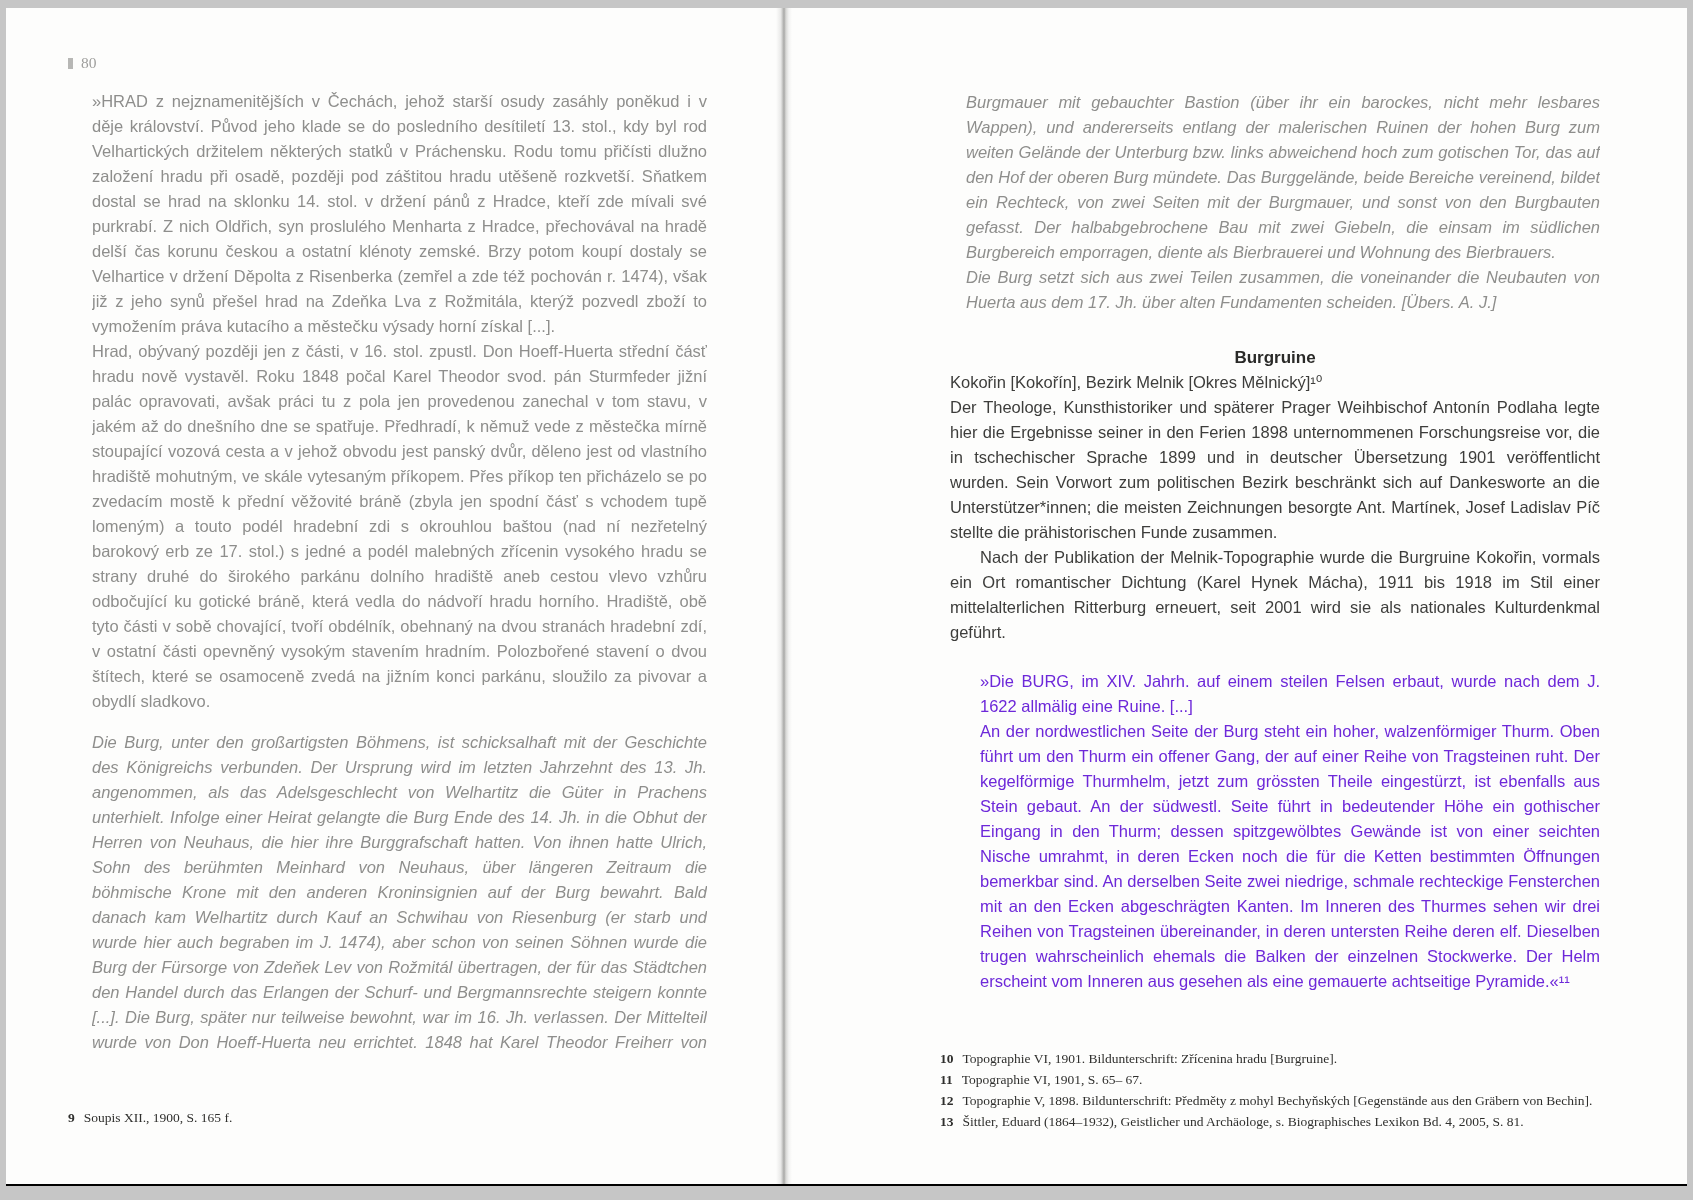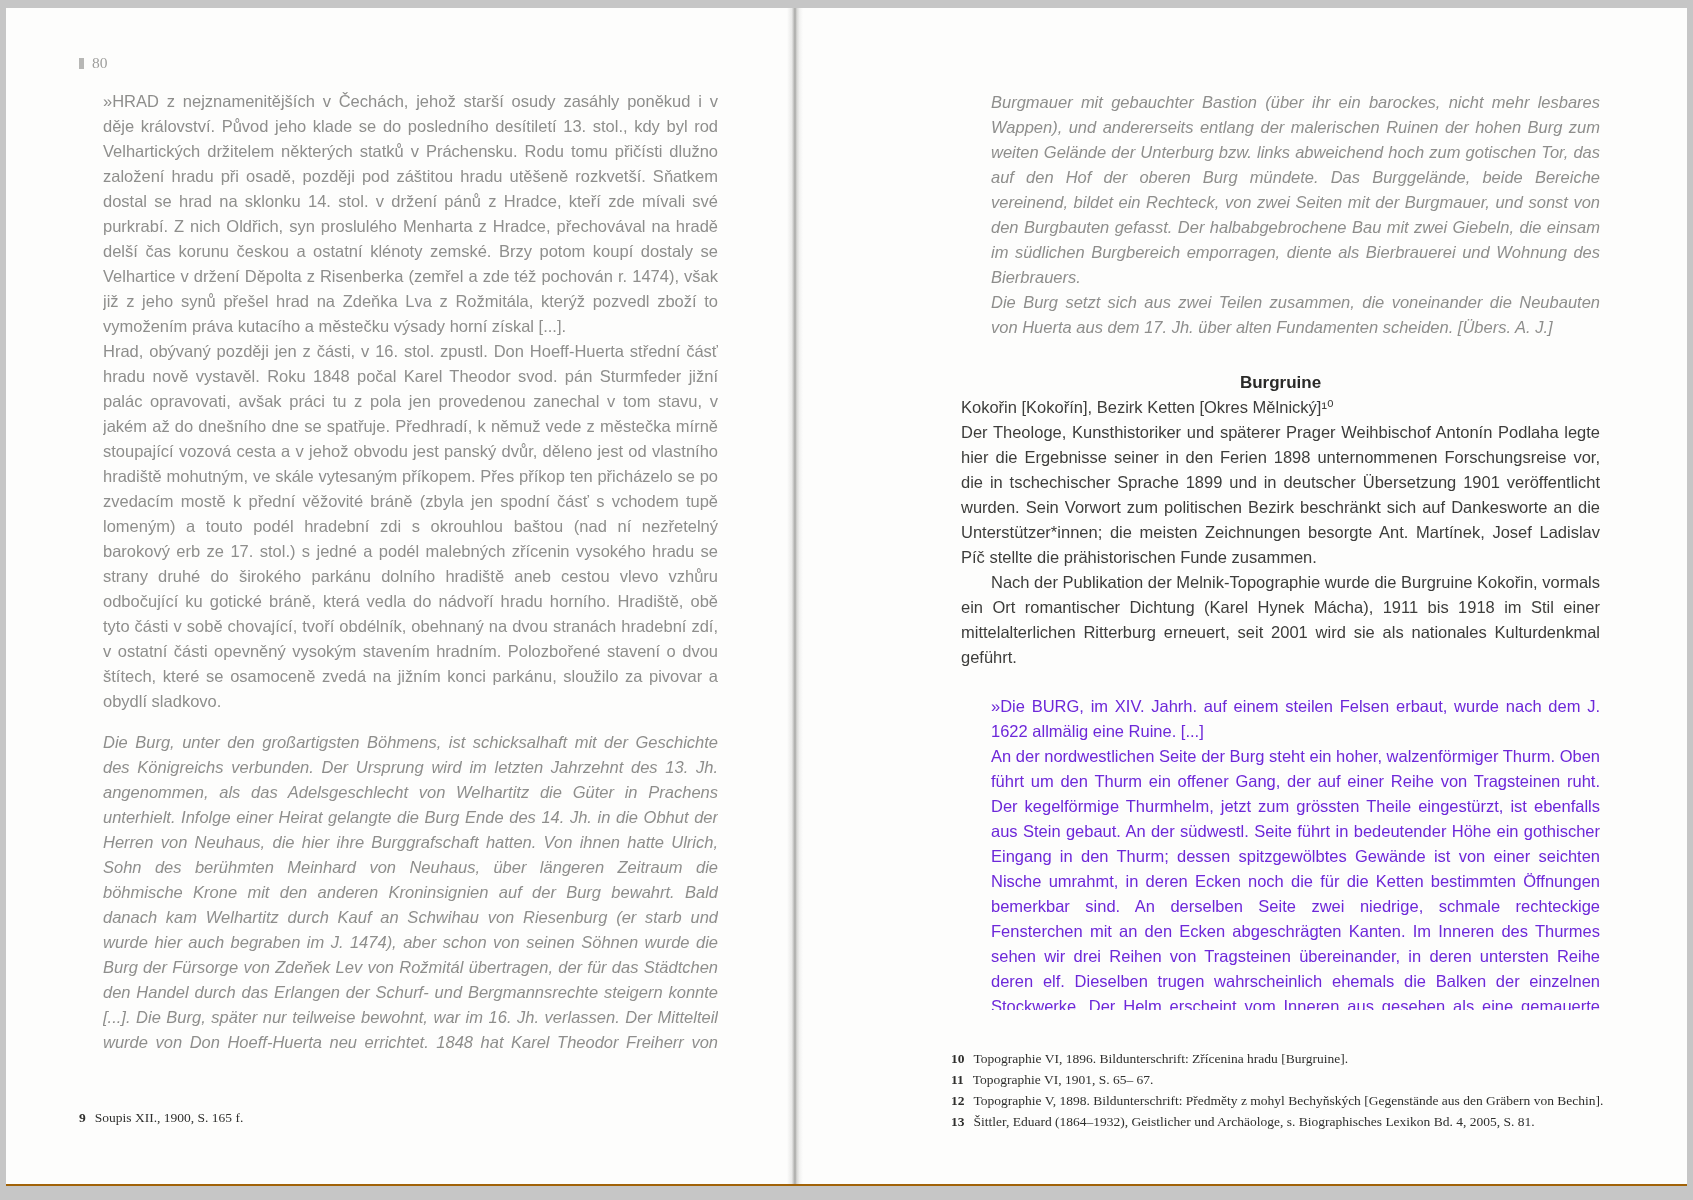--- a/index.html
+++ b/index.html
@@ -4,23 +4,22 @@
 <style>
   html,body{margin:0;padding:0;}
   body{
     width:1693px;height:1200px;position:relative;overflow:hidden;
     background:#c6c6c6;
     font-family:"Liberation Sans","DejaVu Sans",sans-serif;
   }
   .spread{
     position:absolute;left:6px;top:8px;right:6px;bottom:14px;
     background:#fdfdfc;display:flex;
-    border-bottom:2px solid #a16207;
+    border-bottom:2px solid #000000;
     box-sizing:border-box;
-    padding-left:11px;
   }
   .page{position:relative;box-sizing:border-box;}
   .page-left{width:770px;padding:46px 69px 0 86px;}
   .page-right{flex:1;padding:46px 87px 0 158px;}
   .gutter{
     width:16px;align-self:stretch;
     background:linear-gradient(to right,#fdfdfc 0%,#e9e9e8 30%,#a8a8a6 50%,#d8d8d6 62%,#f3f3f2 80%,#fdfdfc 100%);
   }
   .page-head{
     height:18px;display:flex;align-items:center;gap:8px;
@@ -33,21 +32,21 @@
   .content{
     margin-top:36px;font-size:16.5px;line-height:25px;
     text-align:justify;overflow:hidden;
   }
   .page-left .content{height:962px;color:#8e8e8c;margin-top:17px;}
   .page-right .content{height:920px;color:#3d3d3b;}
   .content p{margin:0;}
   .cz-quote p{color:#8e8e8c;}
   .de-italic{font-style:italic;color:#8e8e8c;}
   .page-left .de-italic{margin-top:16px;}
-  .translation-cont{margin-left:30px;}
+  .translation-cont{margin-left:16px;}
   .heading{
     font-weight:bold;color:#2a2a28;font-size:17px;line-height:25px;
     text-align:center;margin-top:30px;
   }
   .heading + .sub{margin:0;}
   .indent{text-indent:30px;}
   .blockquote{margin:24px 0 0 30px;color:#6d28d9;}
   .footnotes{
     position:absolute;
     font-family:"Liberation Serif","DejaVu Serif",serif;
@@ -89,35 +88,35 @@
   <div class="gutter"></div>
 
   <div class="page page-right">
     <div class="content">
       <div class="de-italic translation-cont">
         <p>Burgmauer mit gebauchter Bastion (über ihr ein barockes, nicht mehr lesbares Wappen), und andererseits entlang der malerischen Ruinen der hohen Burg zum weiten Gelände der Unterburg bzw. links abweichend hoch zum gotischen Tor, das auf den Hof der oberen Burg mündete. Das Burggelände, beide Bereiche vereinend, bildet ein Rechteck, von zwei Seiten mit der Burgmauer, und sonst von den Burgbauten gefasst. Der halbabgebrochene Bau mit zwei Giebeln, die einsam im südlichen Burgbereich emporragen, diente als Bierbrauerei und Wohnung des Bierbrauers.</p>
         <p>Die Burg setzt sich aus zwei Teilen zusammen, die voneinander die Neubauten von Huerta aus dem 17. Jh. über alten Fundamenten scheiden. [Übers. A. J.]</p>
       </div>
 
       <div class="heading">Burgruine</div>
-      <p class="sub">Kokořin [Kokořín], Bezirk Ketten [Okres Mělnický]¹⁰</p>
+      <p class="sub">Kokořin [Kokořín], Bezirk Melnik [Okres Mělnický]¹⁰</p>
       <p>Der Theologe, Kunsthistoriker und späterer Prager Weihbischof Antonín Podlaha legte hier die Ergebnisse seiner in den Ferien 1898 unternommenen Forschungsreise vor, die in tschechischer Sprache 1899 und in deutscher Übersetzung 1901 veröffentlicht wurden. Sein Vorwort zum politischen Bezirk beschränkt sich auf Dankesworte an die Unterstützer*innen; die meisten Zeichnungen besorgte Ant. Martínek, Josef Ladislav Píč stellte die prähistorischen Funde zusammen.</p>
       <p class="indent">Nach der Publikation der Melnik-Topographie wurde die Burgruine Kokořin, vormals ein Ort romantischer Dichtung (Karel Hynek Mácha), 1911 bis 1918 im Stil einer mittelalterlichen Ritterburg erneuert, seit 2001 wird sie als nationales Kulturdenkmal geführt.</p>
 
       <div class="blockquote">
         <p>»Die BURG, im XIV. Jahrh. auf einem steilen Felsen erbaut, wurde nach dem J. 1622 allmälig eine Ruine. [...]</p>
         <p>An der nordwestlichen Seite der Burg steht ein hoher, walzenförmiger Thurm. Oben führt um den Thurm ein offener Gang, der auf einer Reihe von Tragsteinen ruht. Der kegelförmige Thurmhelm, jetzt zum grössten Theile eingestürzt, ist ebenfalls aus Stein gebaut. An der südwestl. Seite führt in bedeutender Höhe ein gothischer Eingang in den Thurm; dessen spitzgewölbtes Gewände ist von einer seichten Nische umrahmt, in deren Ecken noch die für die Ketten bestimmten Öffnungen bemerkbar sind. An derselben Seite zwei niedrige, schmale rechteckige Fensterchen mit an den Ecken abgeschrägten Kanten. Im Inneren des Thurmes sehen wir drei Reihen von Tragsteinen übereinander, in deren untersten Reihe deren elf. Dieselben trugen wahrscheinlich ehemals die Balken der einzelnen Stockwerke. Der Helm erscheint vom Inneren aus gesehen als eine gemauerte achtseitige Pyramide.«¹¹</p>
       </div>
 
     </div>
 
     <div class="footnotes fn-right">
       <div class="fn-row">
         <span class="fn-num">10</span>
-        <span class="fn-text">Topographie VI, 1896. Bildunterschrift: Zřícenina hradu [Burgruine].</span>
+        <span class="fn-text">Topographie VI, 1901. Bildunterschrift: Zřícenina hradu [Burgruine].</span>
       </div>
       <div class="fn-row">
         <span class="fn-num">11</span>
         <span class="fn-text">Topographie VI, 1901, S. 65– 67.</span>
       </div>
       <div class="fn-row">
         <span class="fn-num">12</span>
         <span class="fn-text">Topographie V, 1898. Bildunterschrift: Předměty z mohyl Bechyňských [Gegenstände aus den Gräbern von Bechin].</span>
       </div>
       <div class="fn-row">

